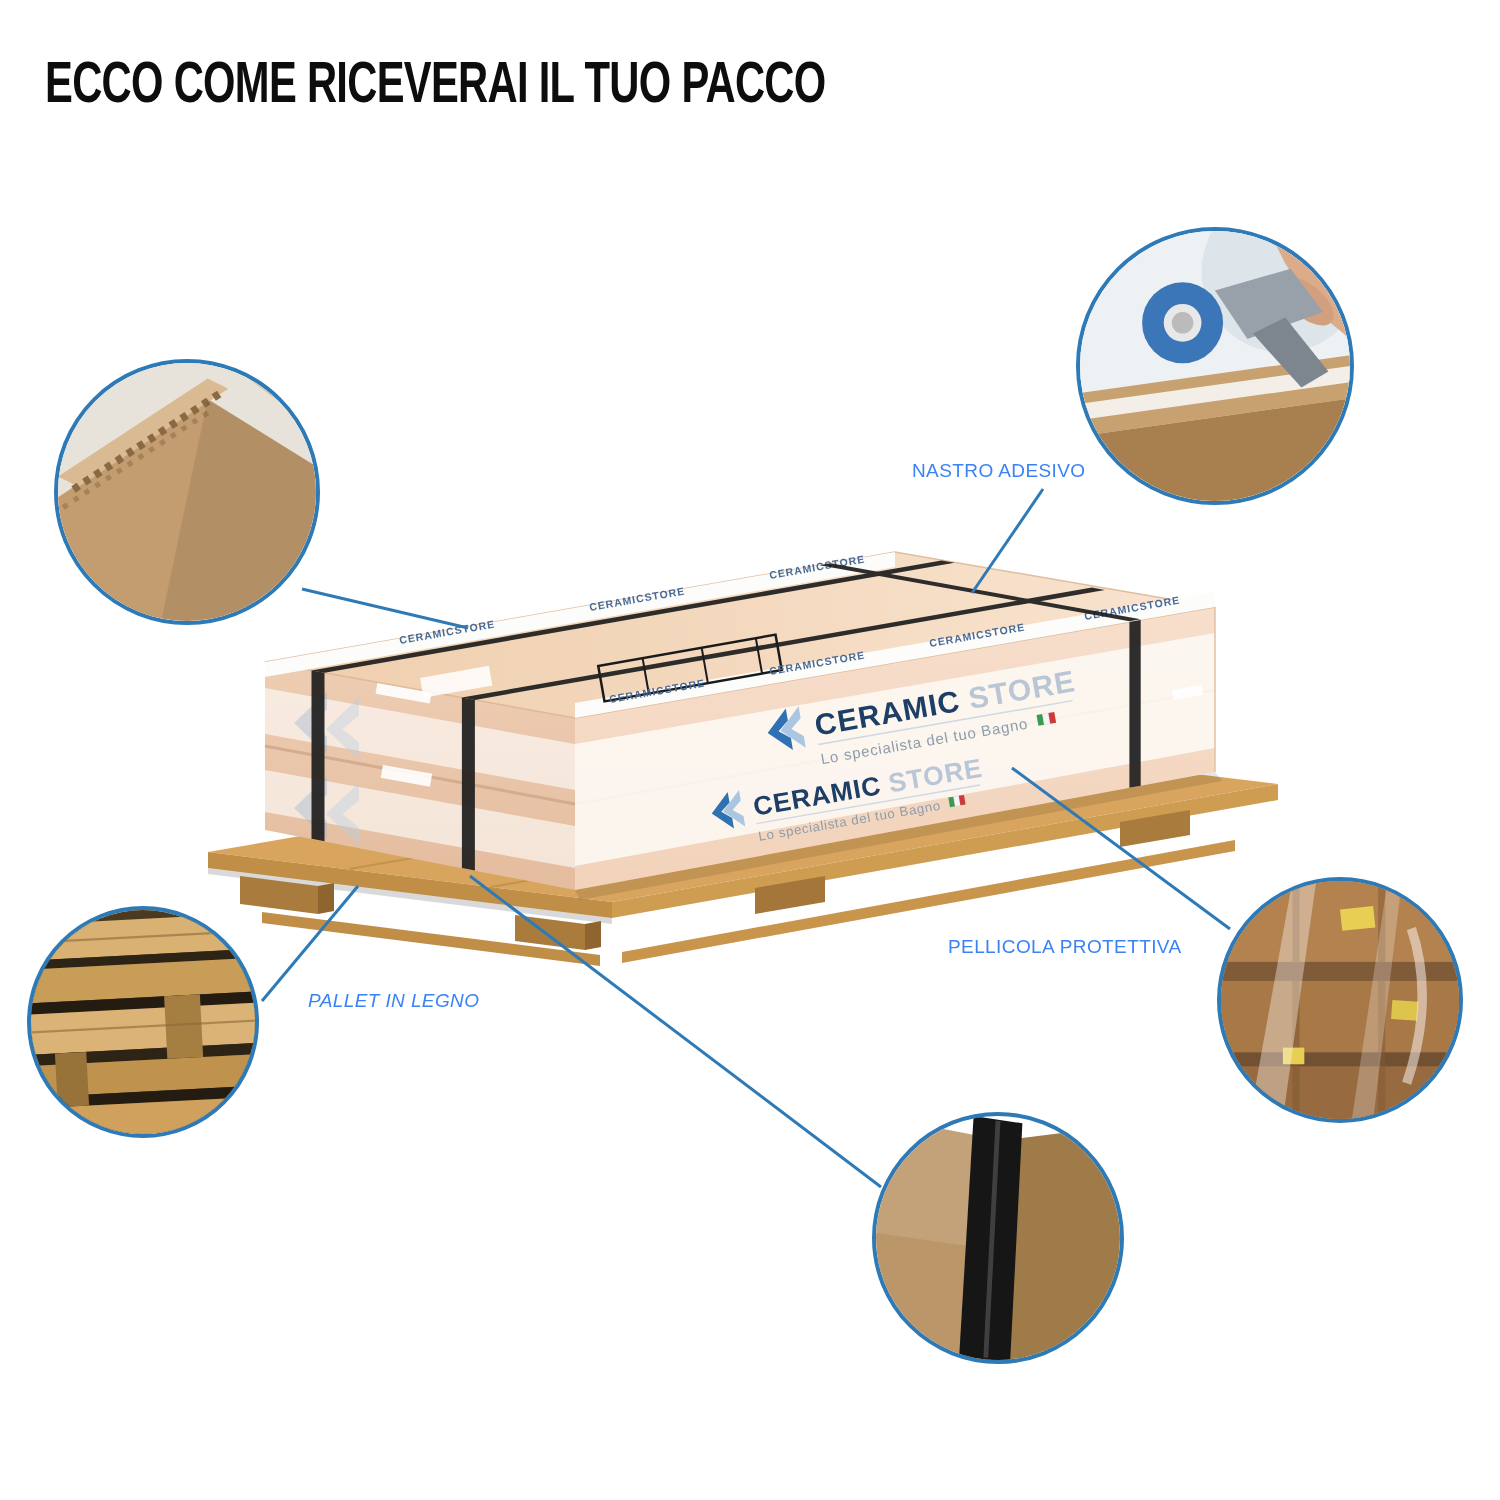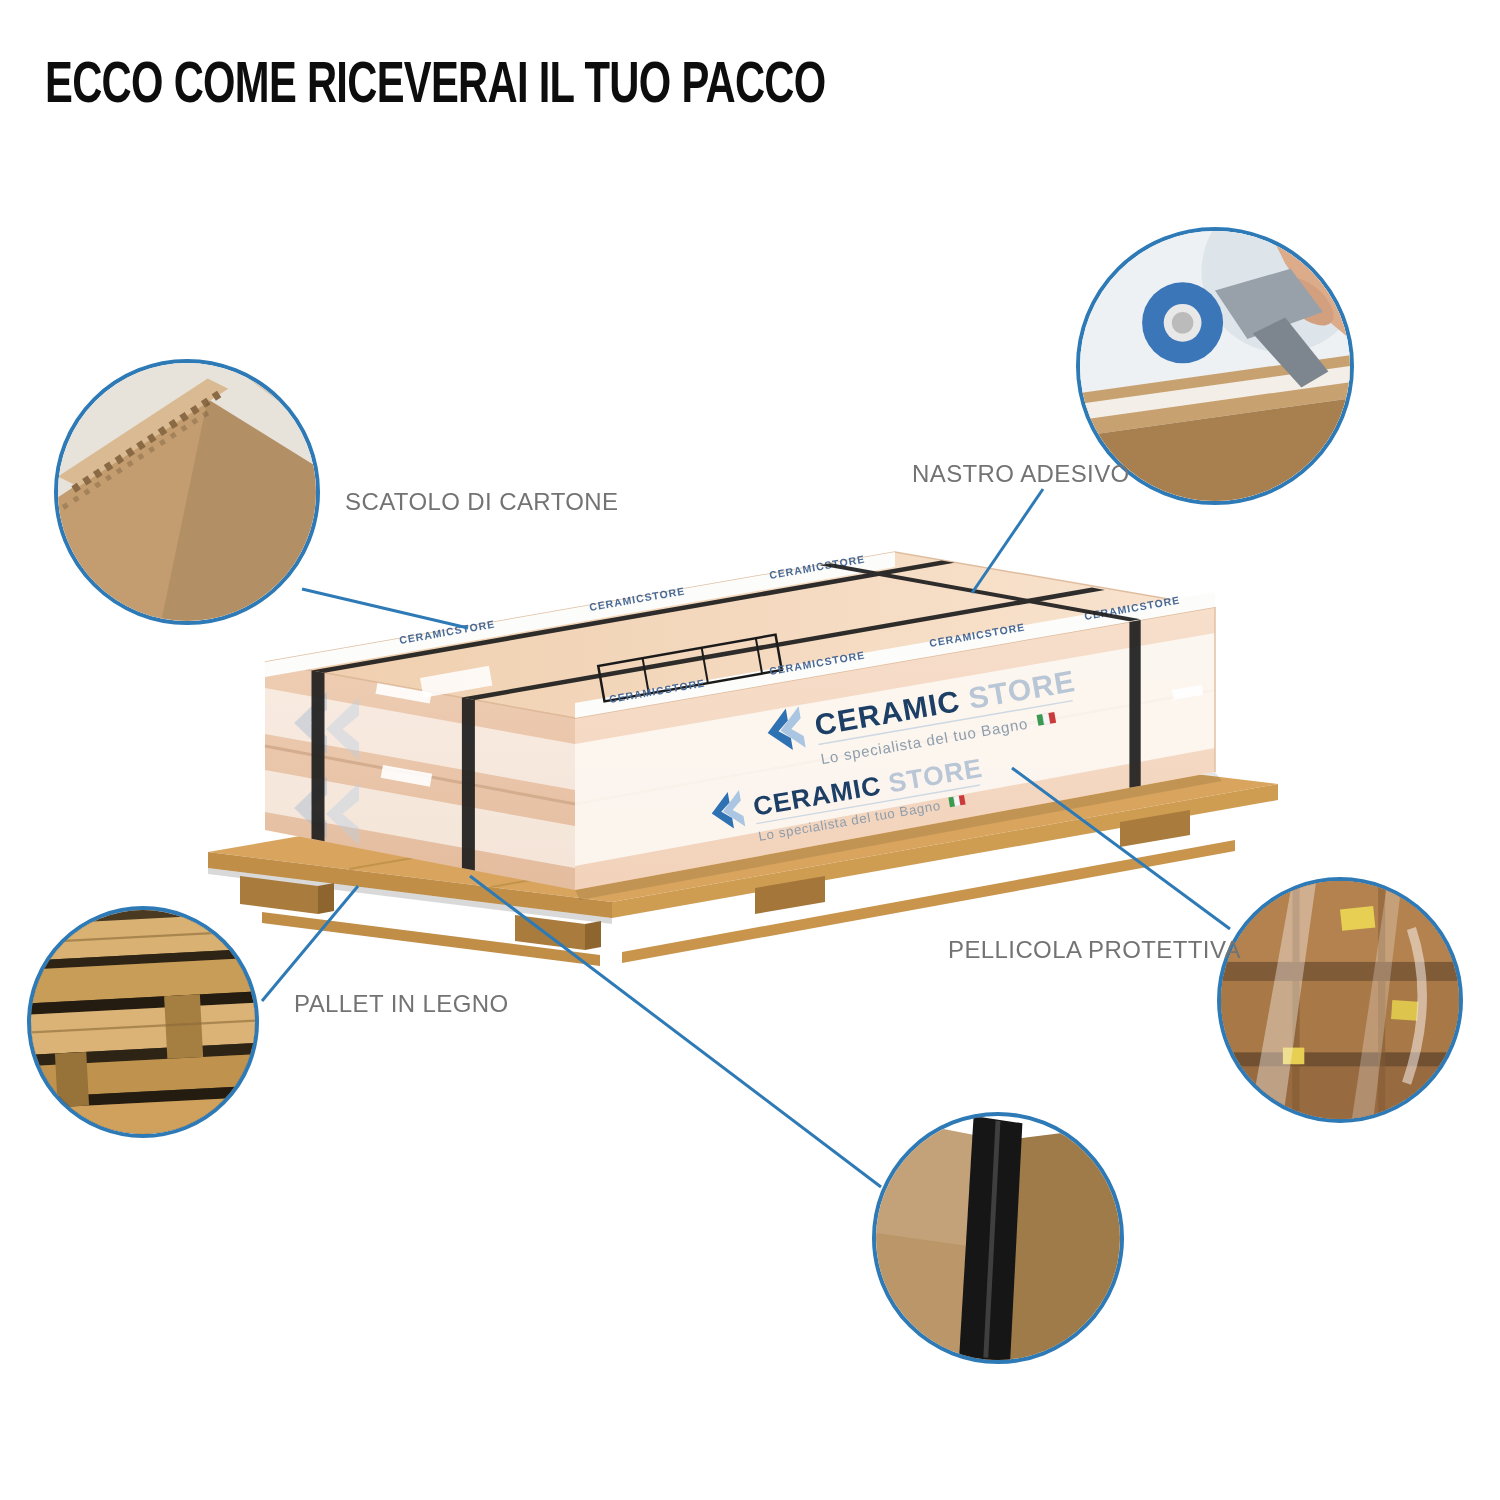--- a/index.html
+++ b/index.html
@@ -1,21 +1,21 @@
 <!DOCTYPE html>
 <html style="--accent: #2d7ab6; --brand_navy: #1d3f66; --brand_light: #b9c6d6; --carton: #f4d6ba; --wood: #d9a55e; --strap: #1e1e1e;"><head>
 <meta charset="utf-8">
 <style>
   html,body{margin:0;padding:0;background:#fff;}
   .canvas{position:relative;width:1500px;height:1500px;background:#ffffff;overflow:hidden;
           font-family:"Liberation Sans",sans-serif;}
   .layer{position:absolute;left:0;top:0;}
   .title{position:absolute;left:45px;top:48px;margin:0;font-size:58px;font-weight:700;color:#0d0d0d;
          transform:scaleX(.72);transform-origin:left top;letter-spacing:-1px;white-space:nowrap;}
-  .lbl{position:absolute;font-size:24px;color:#737373;letter-spacing:.4px;white-space:nowrap;}
+  .lbl{position:absolute;font-size:19px;color:#3b82f6;letter-spacing:.4px;white-space:nowrap;}
   .circle{position:absolute;border:4px solid var(--accent,#2d7ab6);border-radius:50%;overflow:hidden;
           background:#fff;box-sizing:border-box;}
   .circle svg{display:block;width:100%;height:100%;}
   svg text{font-family:"Liberation Sans",sans-serif;}
 </style>
 </head>
 <body>
 
 <div class="canvas">
 
@@ -228,18 +228,17 @@
     <svg viewBox="0 0 100 100" preserveAspectRatio="none">
       <polygon points="0,0 52,10 48,100 0,100" fill="#bb9668"></polygon>
       <polygon points="52,10 100,4 100,100 48,100" fill="#9e7b48"></polygon>
       <line x1="52" y1="10" x2="48" y2="100" stroke="#8a6a3c" stroke-width="1.5"></line>
       <polygon points="0,0 52,10 50,55 0,48" fill="#ffffff" opacity=".12"></polygon>
       <polygon points="40,0 60,3 55,100 34,100" fill="#161616"></polygon>
       <line x1="50" y1="2" x2="45" y2="99" stroke="#4a4a4a" stroke-width="2" opacity=".8"></line>
     </svg>
   </div>
 
-  <div class="lbl" style="left:345px;top:488px;">SCATOLO DI CARTONE</div>
   <div class="lbl" style="left:912px;top:460px;">NASTRO ADESIVO</div>
   <div class="lbl" style="left:948px;top:936px;text-align:right;">PELLICOLA PROTETTIVA</div>
-  <div class="lbl" style="left:294px;top:990px;">PALLET IN LEGNO</div>
+  <div class="lbl" style="left:308px;top:990px;font-style:italic;">PALLET IN LEGNO</div>
 
 </div>
 
 </body></html>

